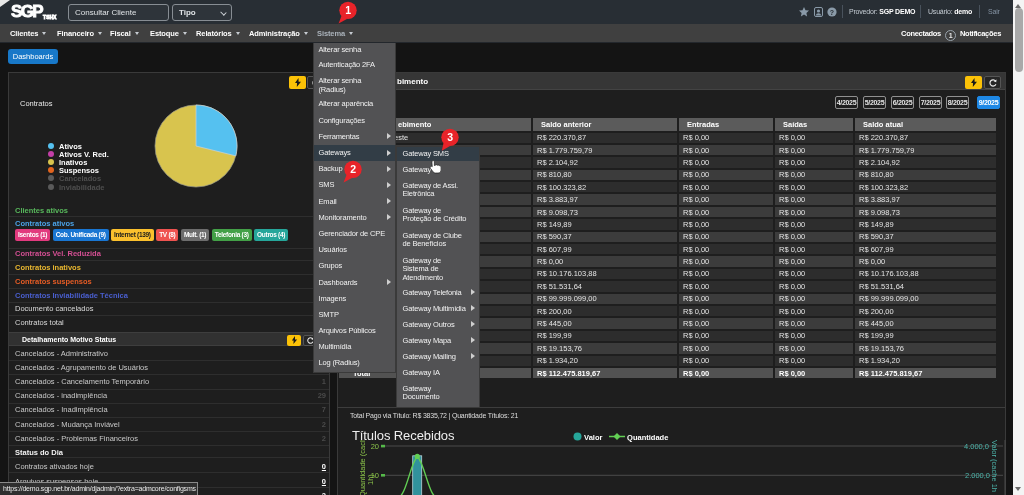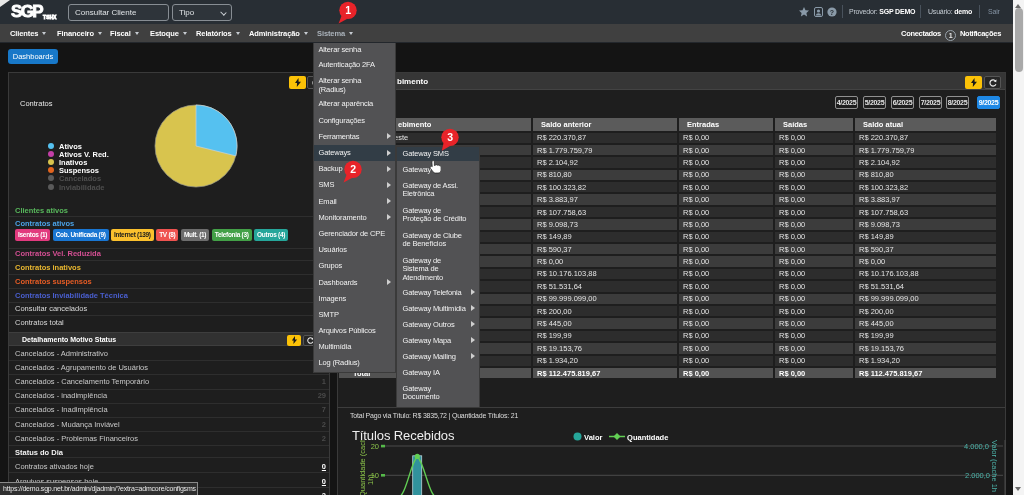--- a/index.html
+++ b/index.html
@@ -6,21 +6,21 @@
  font-family:"Liberation Sans",sans-serif;}
 #page{position:relative;width:1024px;height:495px;overflow:hidden;}
 .abs{position:absolute;}
 
 #topbar{position:absolute;left:0;top:0;width:1013px;height:24px;background:#282e34;}
 #logo{position:absolute;left:11px;top:1.5px;color:#fff;font-weight:bold;font-size:17px;letter-spacing:-1.6px;-webkit-text-stroke:0.9px #fff;}
 #logo small{font-size:5px;letter-spacing:0;vertical-align:-2px;margin-left:1px;}
 .tinput{position:absolute;top:4px;height:17px;border:1px solid #878d93;border-radius:3px;
  background:#2e343a;color:#dfe3e6;font-size:8px;line-height:15px;padding:0 6px;}
 #inp1{left:68px;width:101px;}
-#inp2{left:172px;width:60px;}
+#inp2{left:172px;width:60px;font-weight:bold;}
 #inp2 .sel{position:absolute;right:5px;top:5px;width:5px;height:5px;border-right:1.4px solid #cfd4d8;border-bottom:1.4px solid #cfd4d8;transform:rotate(45deg) scale(1,0.8);}
 .topico{position:absolute;top:7px;color:#8a9aa8;font-size:9px;}
 .vsep{position:absolute;top:5px;width:1px;height:13px;background:#49525c;}
 .toptxt{position:absolute;top:8px;font-size:7px;color:#c6cdd4;letter-spacing:-0.2px;}
 .toptxt b{color:#fff;}
 
 #navbar{position:absolute;left:0;top:24px;width:1013px;height:19px;background:#404040;border-bottom:1px solid #23272c;}
 .nav{position:absolute;top:5px;font-size:7.5px;font-weight:bold;color:#fff;letter-spacing:-0.1px;}
 .nav .caret{display:inline-block;width:0;height:0;border-left:2.5px solid transparent;border-right:2.5px solid transparent;border-top:3.5px solid #c6cbd1;margin-left:4px;vertical-align:1px;}
 #connbar{position:absolute;top:5px;right:12px;font-size:7.5px;font-weight:bold;color:#fff;letter-spacing:-0.3px;}
@@ -164,21 +164,21 @@
   </div>
   <div class="lsep" style="top:174.5px"></div>
   <div class="lhead" style="top:175.5px;color:#d44f93">Contratos Vel. Reduzida</div>
   <div class="lsep" style="top:186.5px"></div>
   <div class="lhead" style="top:189.5px;color:#eab830">Contratos inativos</div>
   <div class="lsep" style="top:200.5px"></div>
   <div class="lhead" style="top:203.5px;color:#e65c25">Contratos suspensos</div>
   <div class="lsep" style="top:214.5px"></div>
   <div class="lhead" style="top:217.5px;color:#4a5fd0">Contratos Inviabilidade Técnica</div>
   <div class="lsep" style="top:228.5px"></div>
-  <div class="lhead" style="top:231px;color:#dadada;font-weight:normal">Consultar cancelados</div>
+  <div class="lhead" style="top:231px;color:#dadada;font-weight:normal">Documento cancelados</div>
   <div class="lsep" style="top:242px"></div>
   <div class="lhead" style="top:245px;color:#dadada;font-weight:normal">Contratos total</div>
   <div id="subhead">Detalhamento Motivo Status
     <div class="btn-y" style="left:278px;">
           <svg width="7" height="8" viewBox="0 0 8 9">
             <path d="M4.5 0L1 5h2L2.8 9 7 3.8H4.6z" fill="#1a1a1a"></path>
           </svg>
         </div>
     <div class="btn-g" style="left:294px;"><svg width="8" height="8" viewBox="0 0 9 9" style="margin-top:1.5px">
             <path d="M7.6 2.2 A3.1 3.1 0 1 0 7.9 5.2" fill="none" stroke="#e8e8e8" stroke-width="1.2"></path>
@@ -310,47 +310,47 @@
           <td>R$ 0,00</td>
           <td>R$ 100.323,82</td>
         </tr>
 <tr class="rb">
           <td class="c1"></td>
           <td>R$ 3.883,97</td>
           <td>R$ 0,00</td>
           <td>R$ 0,00</td>
           <td>R$ 3.883,97</td>
         </tr>
-<tr class="ra">
-          <td class="c1"></td>
-          <td>R$ 107.758,63</td>
-          <td>R$ 0,00</td>
-          <td>R$ 0,00</td>
-          <td>R$ 107.758,63</td>
-        </tr>
 <tr class="rb">
           <td class="c1"></td>
           <td>R$ 9.098,73</td>
           <td>R$ 0,00</td>
           <td>R$ 0,00</td>
           <td>R$ 9.098,73</td>
         </tr>
 <tr class="ra">
           <td class="c1"></td>
           <td>R$ 149,89</td>
           <td>R$ 0,00</td>
           <td>R$ 0,00</td>
           <td>R$ 149,89</td>
         </tr>
 <tr class="rb">
           <td class="c1"></td>
           <td>R$ 590,37</td>
           <td>R$ 0,00</td>
           <td>R$ 0,00</td>
           <td>R$ 590,37</td>
+        </tr>
+<tr class="ra">
+          <td class="c1"></td>
+          <td>R$ 607,99</td>
+          <td>R$ 0,00</td>
+          <td>R$ 0,00</td>
+          <td>R$ 607,99</td>
         </tr>
 <tr class="rb">
           <td class="c1"></td>
           <td>R$ 0,00</td>
           <td>R$ 0,00</td>
           <td>R$ 0,00</td>
           <td>R$ 0,00</td>
         </tr>
 <tr class="ra">
           <td class="c1"></td>

